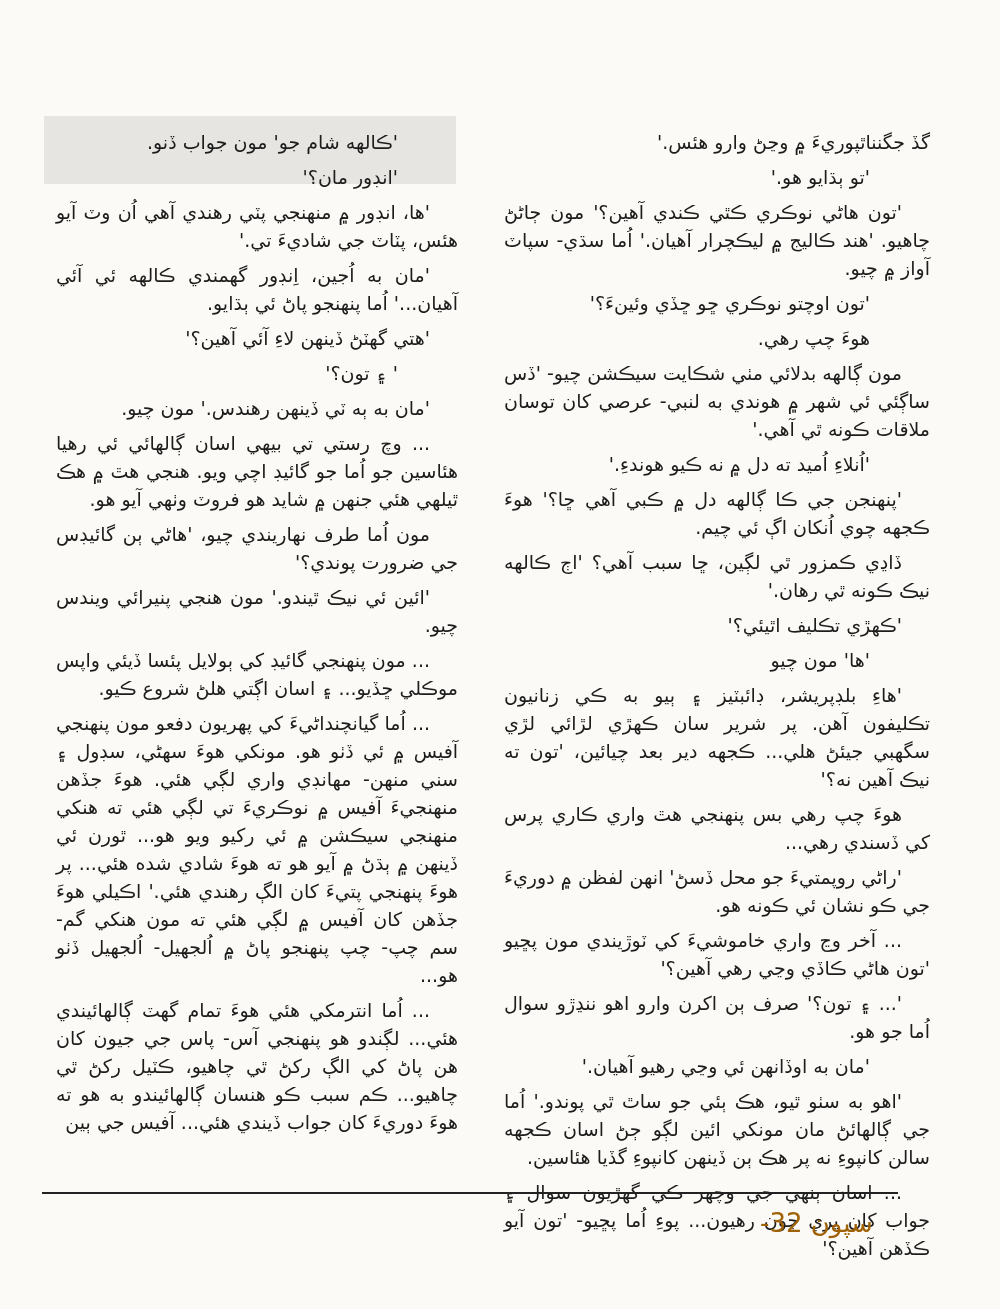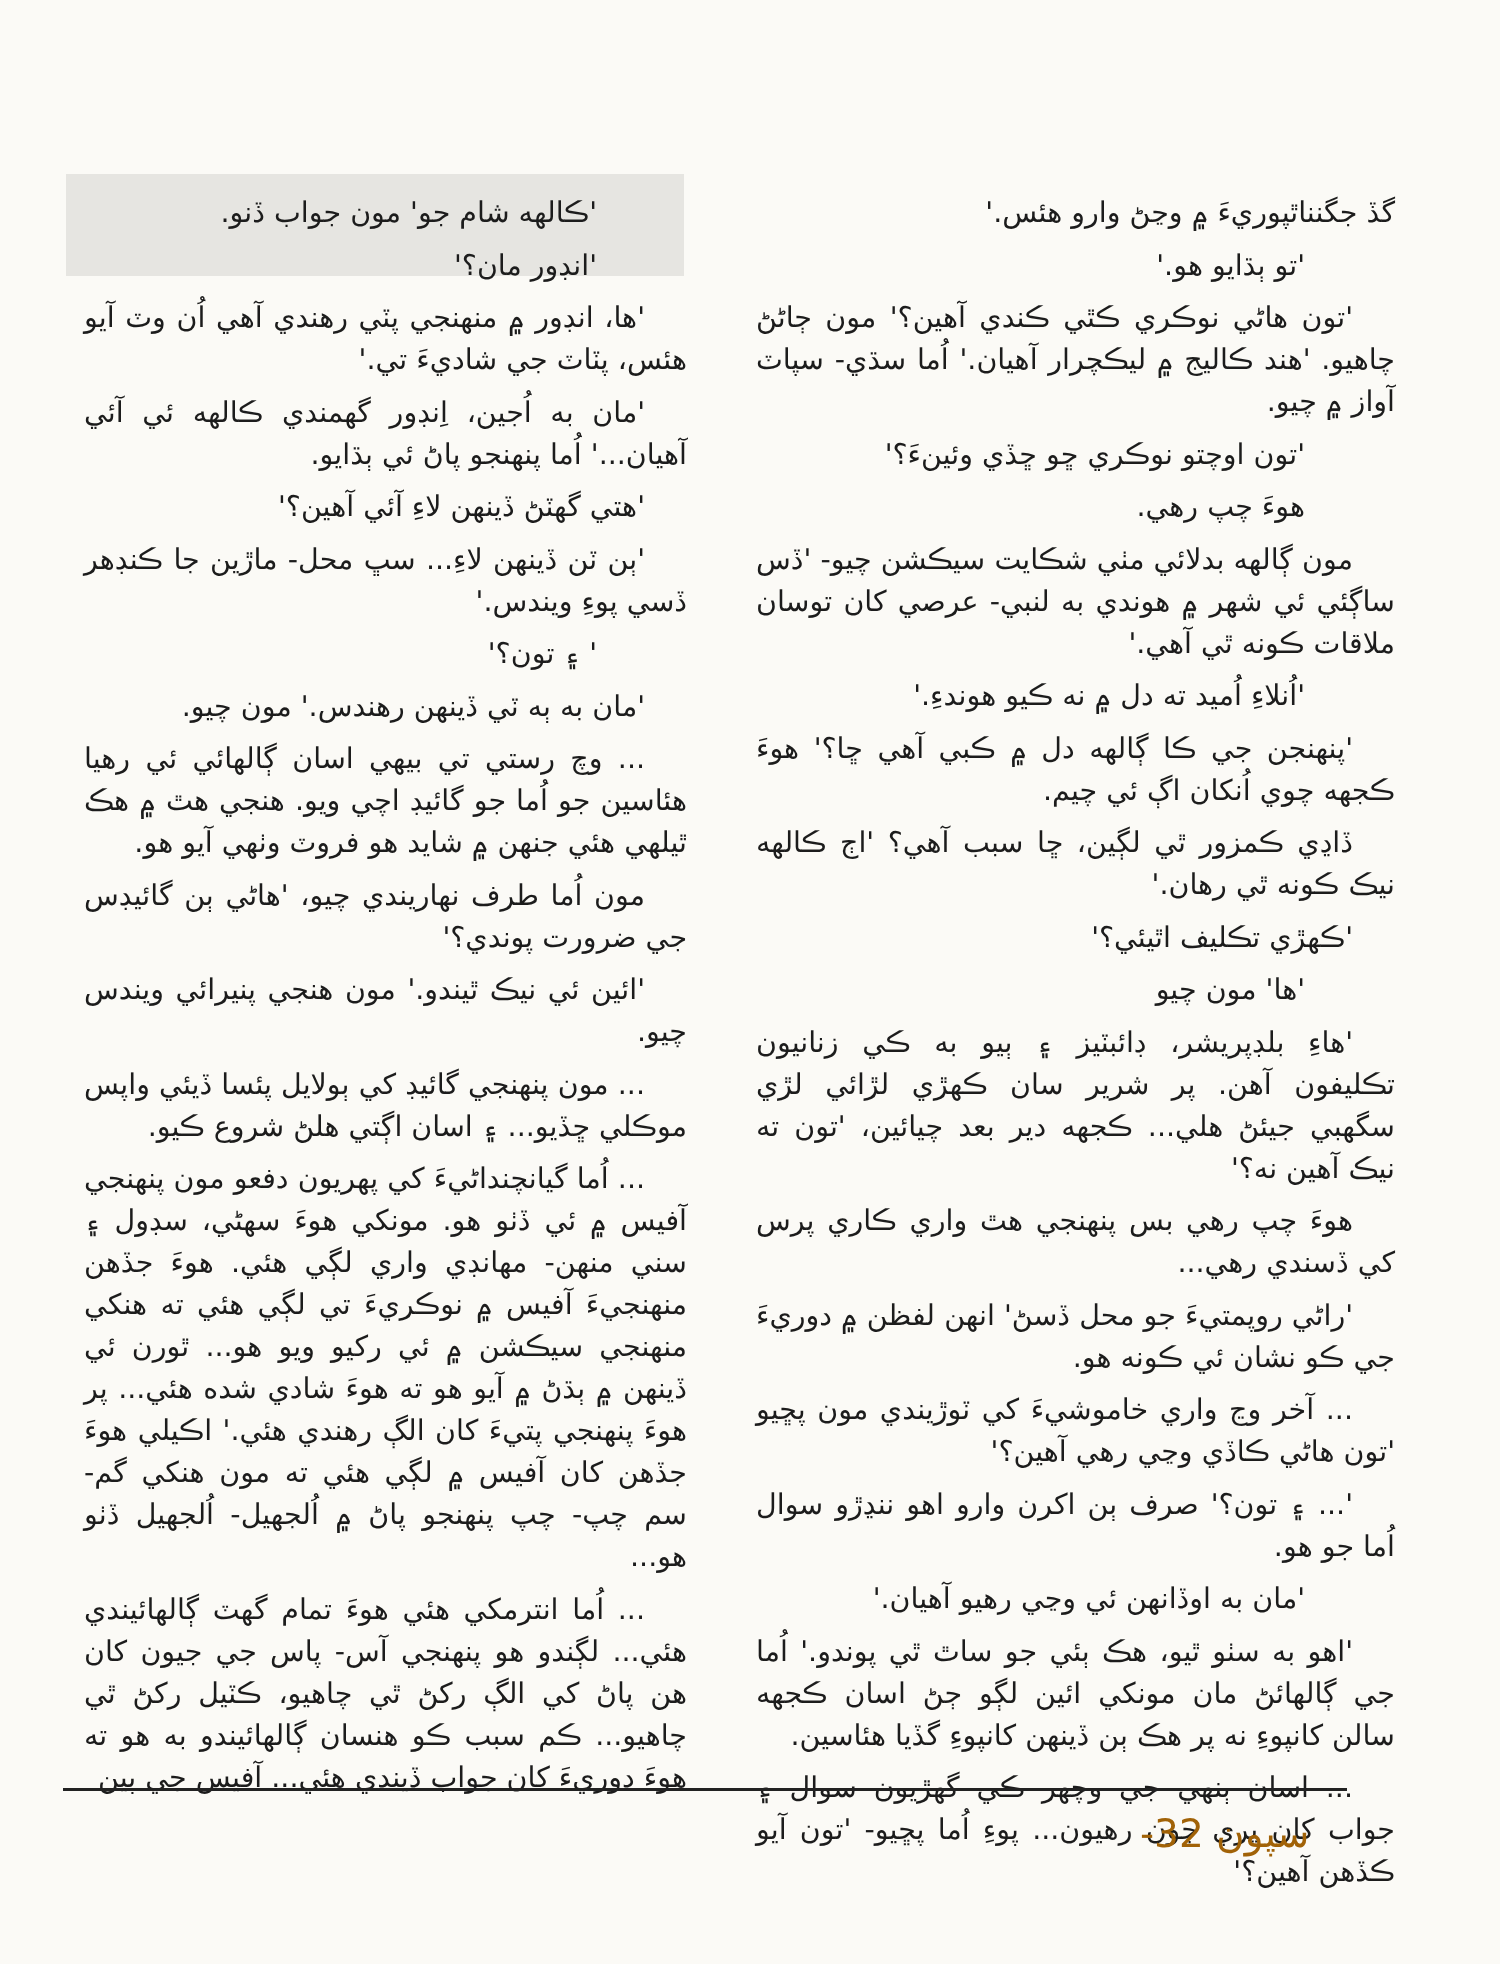--- a/index.html
+++ b/index.html
@@ -72,21 +72,20 @@
     <p class="para">'اهو به سٺو ٿيو، هڪ ٻئي جو ساٿ ٿي پوندو.' اُما جي ڳالهائڻ مان مونکي ائين لڳو ڄڻ اسان ڪجهه سالن کانپوءِ نه پر هڪ ٻن ڏينهن کانپوءِ گڏيا هئاسين.</p>
     <p class="para">... اسان ٻنهي جي وچهر ڪي گهڙيون سوال ۽ جواب کان پري جون رهيون... پوءِ اُما پڇيو- 'تون آيو ڪڏهن آهين؟'</p>
   </div>
 
   <div class="column col-left">
     <p class="para indent-big">'ڪالهه شام جو' مون جواب ڏنو.</p>
     <p class="para indent-big">'انڊور مان؟'</p>
     <p class="para">'ها، انڊور ۾ منهنجي پٽي رهندي آهي اُن وٽ آيو هئس، پٽاٽ جي شاديءَ تي.'</p>
     <p class="para">'مان به اُجين، اِنڊور گهمندي ڪالهه ئي آئي آهيان...' اُما پنهنجو پاڻ ئي ٻڌايو.</p>
     <p class="para">'هتي گهٽڻ ڏينهن لاءِ آئي آهين؟'</p>
-    <p class="para">'ٻن ٽن ڏينهن لاءِ... سڀ محل- ماڙين جا ڪنڊهر ڏسي پوءِ ويندس.'</p>
     <p class="para indent-big">' ۽ تون؟'</p>
     <p class="para">'مان به ٻه ٽي ڏينهن رهندس.' مون چيو.</p>
     <p class="para">... وچ رستي تي بيهي اسان ڳالهائي ئي رهيا هئاسين جو اُما جو گائيڊ اچي ويو. هنجي هٿ ۾ هڪ ٿيلهي هئي جنهن ۾ شايد هو فروٽ وٺهي آيو هو.</p>
     <p class="para">مون اُما طرف نهاريندي چيو، 'هاڻي ٻن گائيڊس جي ضرورت پوندي؟'</p>
     <p class="para">'ائين ئي نيڪ ٿيندو.' مون هنجي پنيرائي ويندس چيو.</p>
     <p class="para">... مون پنهنجي گائيڊ کي ٻولايل پئسا ڏيئي واپس موڪلي ڇڏيو... ۽ اسان اڳتي هلڻ شروع ڪيو.</p>
     <p class="para">... اُما گيانچنداڻيءَ کي پهريون دفعو مون پنهنجي آفيس ۾ ئي ڏٺو هو. مونکي هوءَ سهڻي، سڊول ۽ سني منهن- مهانڊي واري لڳي هئي. هوءَ جڏهن منهنجيءَ آفيس ۾ نوڪريءَ تي لڳي هئي ته هنکي منهنجي سيڪشن ۾ ئي رکيو ويو هو... ٿورن ئي ڏينهن ۾ ٻڌڻ ۾ آيو هو ته هوءَ شادي شده هئي... پر هوءَ پنهنجي پتيءَ کان الڳ رهندي هئي.' اڪيلي هوءَ جڏهن کان آفيس ۾ لڳي هئي ته مون هنکي گم- سم چپ- چپ پنهنجو پاڻ ۾ اُلجهيل- اُلجهيل ڏٺو هو...</p>
     <p class="para">... اُما انترمکي هئي هوءَ تمام گهٽ ڳالهائيندي هئي... لڳندو هو پنهنجي آس- پاس جي جيون کان هن پاڻ کي الڳ رکڻ ٿي چاهيو، ڪٽيل رکڻ ٿي چاهيو... ڪم سبب ڪو هنسان ڳالهائيندو به هو ته هوءَ دوريءَ کان جواب ڏيندي هئي... آفيس جي ٻين</p>
   </div>
 

